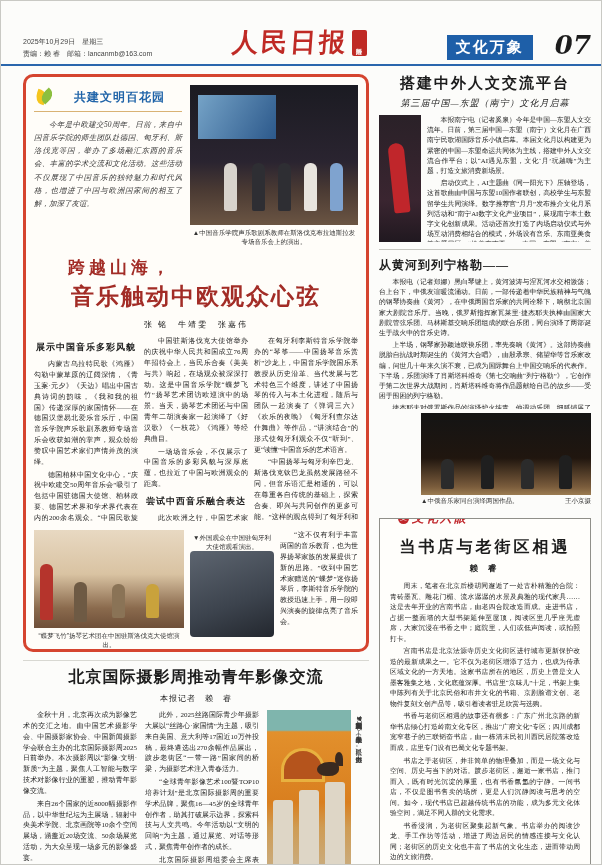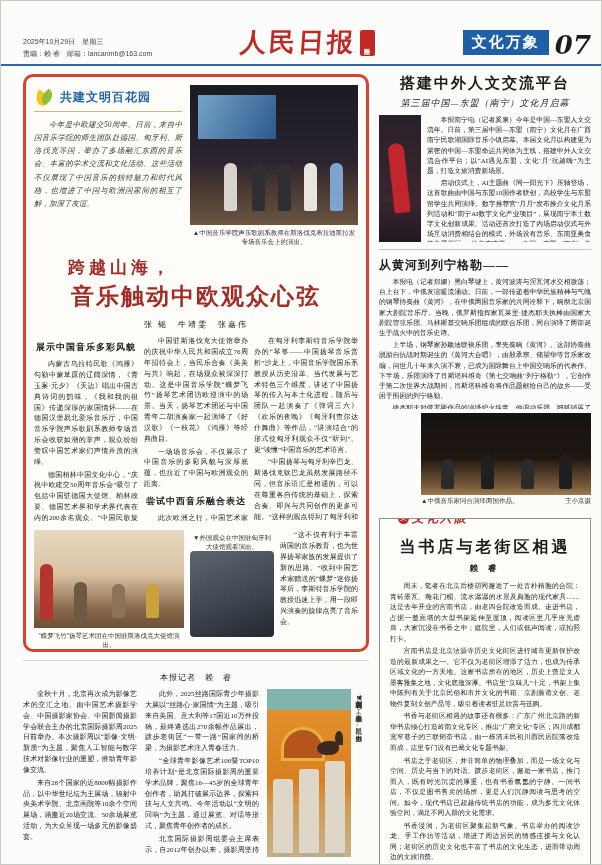--- a/index.html
+++ b/index.html
@@ -9,34 +9,34 @@
          position:relative; overflow:hidden; }
   
   .header{ display:flex; align-items:flex-end; justify-content:space-between;
            padding:24px 10px 4px 22px; border-bottom:2px solid #2a66ad; }
   .h-left{ font-size:7px; color:#444; line-height:1.7; font-family:"Liberation Sans",sans-serif; }
   .h-center{ display:flex; align-items:center; gap:4px; }
   .masthead{ color:#bf2a25; font-weight:bold; font-size:26px; letter-spacing:3px;
              font-family:"DejaVu Serif",serif; transform:skewX(-4deg); }
   .seal{ background:#bf2a25; color:#fff; font-size:6.5px; width:15px; height:26px;
          writing-mode:vertical-rl; text-align:center; line-height:15px; border-radius:2px; }
-  .h-right{ display:flex; align-items:flex-start; gap:6px; }
+  .h-right{ display:flex; align-items:flex-end; gap:22px; }
   .section-box{ background:#1e5fa8; color:#fff; font-weight:bold; font-size:15px;
                 padding:3px 9px; letter-spacing:2px; }
   .page-no{ font-size:26px; font-weight:bold; font-style:italic; font-family:"DejaVu Serif",serif; }
   
   .content{ display:flex; gap:10px; padding:8px 10px 0 22px; }
   .left-col{ width:348px; }
   .right-col{ width:212px; display:flex; flex-direction:column; }
   
   .red-box{ border:3px solid #d5442f; border-radius:10px; padding:8px; height:578px;
             overflow:hidden; background:#fffdf9; }
   .rb-top{ display:flex; gap:8px; }
   .rb-left{ flex:0 0 148px; }
-  .badge-row{ display:flex; align-items:flex-end; gap:8px; padding:4px 0 3px 2px; }
+  .badge-row{ display:flex; align-items:flex-start; gap:22px; padding:4px 0 3px 2px; }
   .petal{ position:relative; width:16px; height:16px; }
   .petal i{ position:absolute; display:block; width:10px; height:14px;
             border-radius:0 70% 0 70%; }
   .petal i.p1{ background:#f5c51d; left:0; top:1px; transform:rotate(18deg); }
   .petal i.p2{ background:#8cbf3f; left:6px; top:0; transform:rotate(48deg); }
   .badge-text{ color:#1f63a8; font-weight:bold; font-size:12px; letter-spacing:1px; }
   .gold-rule{ border-top:1.5px solid #d9b274; margin:2px 0 6px; }
   .intro{ font-size:7.5px; line-height:1.75; color:#3a3a3a; text-align:justify;
           text-indent:2em; font-style:italic; }
   .rb-photo-wrap{ flex:1; }
@@ -205,20 +205,21 @@
             <div class="photo audience-photo"></div>
           </div>
           <div class="tail">
             <p>“这不仅有利于丰富两国的音乐教育，也为世界扬琴家族的发展提供了新的思路。”收到中国艺术家赠送的“蝶梦”迷你扬琴后，李斯特音乐学院的教授迅速上手，用一段即兴演奏的旋律点亮了音乐会。</p>
 
           </div>
         </div>
       </div>
 
       <div class="photo-week">
+        <div class="pw-title">北京国际摄影周推动青年影像交流</div>
         <div class="pw-byline">本报记者　赖　睿</div>
         <div class="pw-cols">
           <div class="col">
             <p>金秋十月，北京再次成为影像艺术的交汇之地。由中国艺术摄影学会、中国摄影家协会、中国新闻摄影学会联合主办的北京国际摄影周2025日前举办。本次摄影周以“影像·文明·新质”为主题，聚焦人工智能与数字技术对影像行业的重塑，推动青年影像交流。</p>
             <p>来自26个国家的近8000幅摄影作品，以中华世纪坛为主展场，辐射中央美术学院、北京画院等10余个空间展场，涵盖近20场交流、50余场展览活动，为大众呈现一场多元的影像盛宴。</p>
 
           </div>
           <div class="col">
             <p>此外，2025丝路国际青少年摄影大展以“丝路心·家国情”为主题，吸引来自美国、意大利等17国近10万件投稿，最终遴选出270余幅作品展出，踱步老街区“一带一路”国家间的桥梁，为摄影艺术注入青春活力。</p>
             <p>“全球青年影像艺术100暨TOP10培养计划”是北京国际摄影周的重要学术品牌，聚焦16—45岁的全球青年创作者，助其打破展示边界，探索科技与人文共鸣。今年活动以“文明的回响”为主题，通过展览、对话等形式，聚焦青年创作者的成长。</p>

